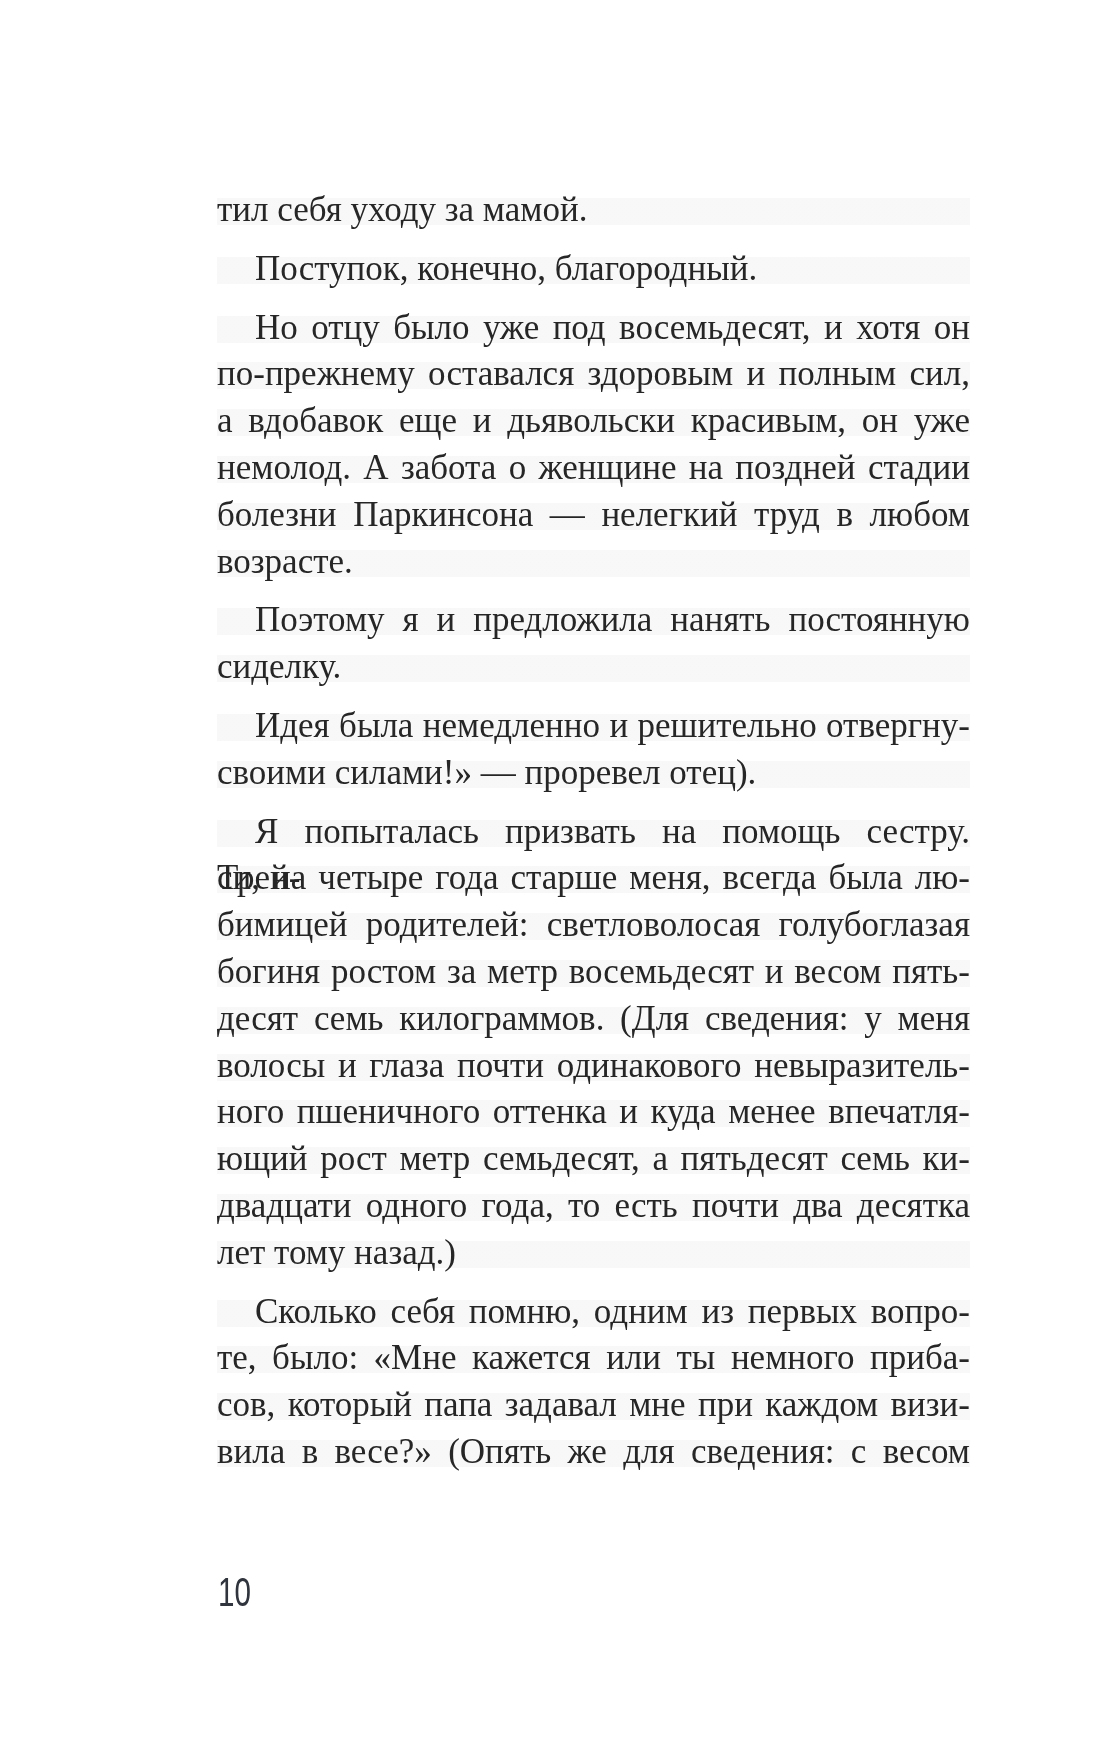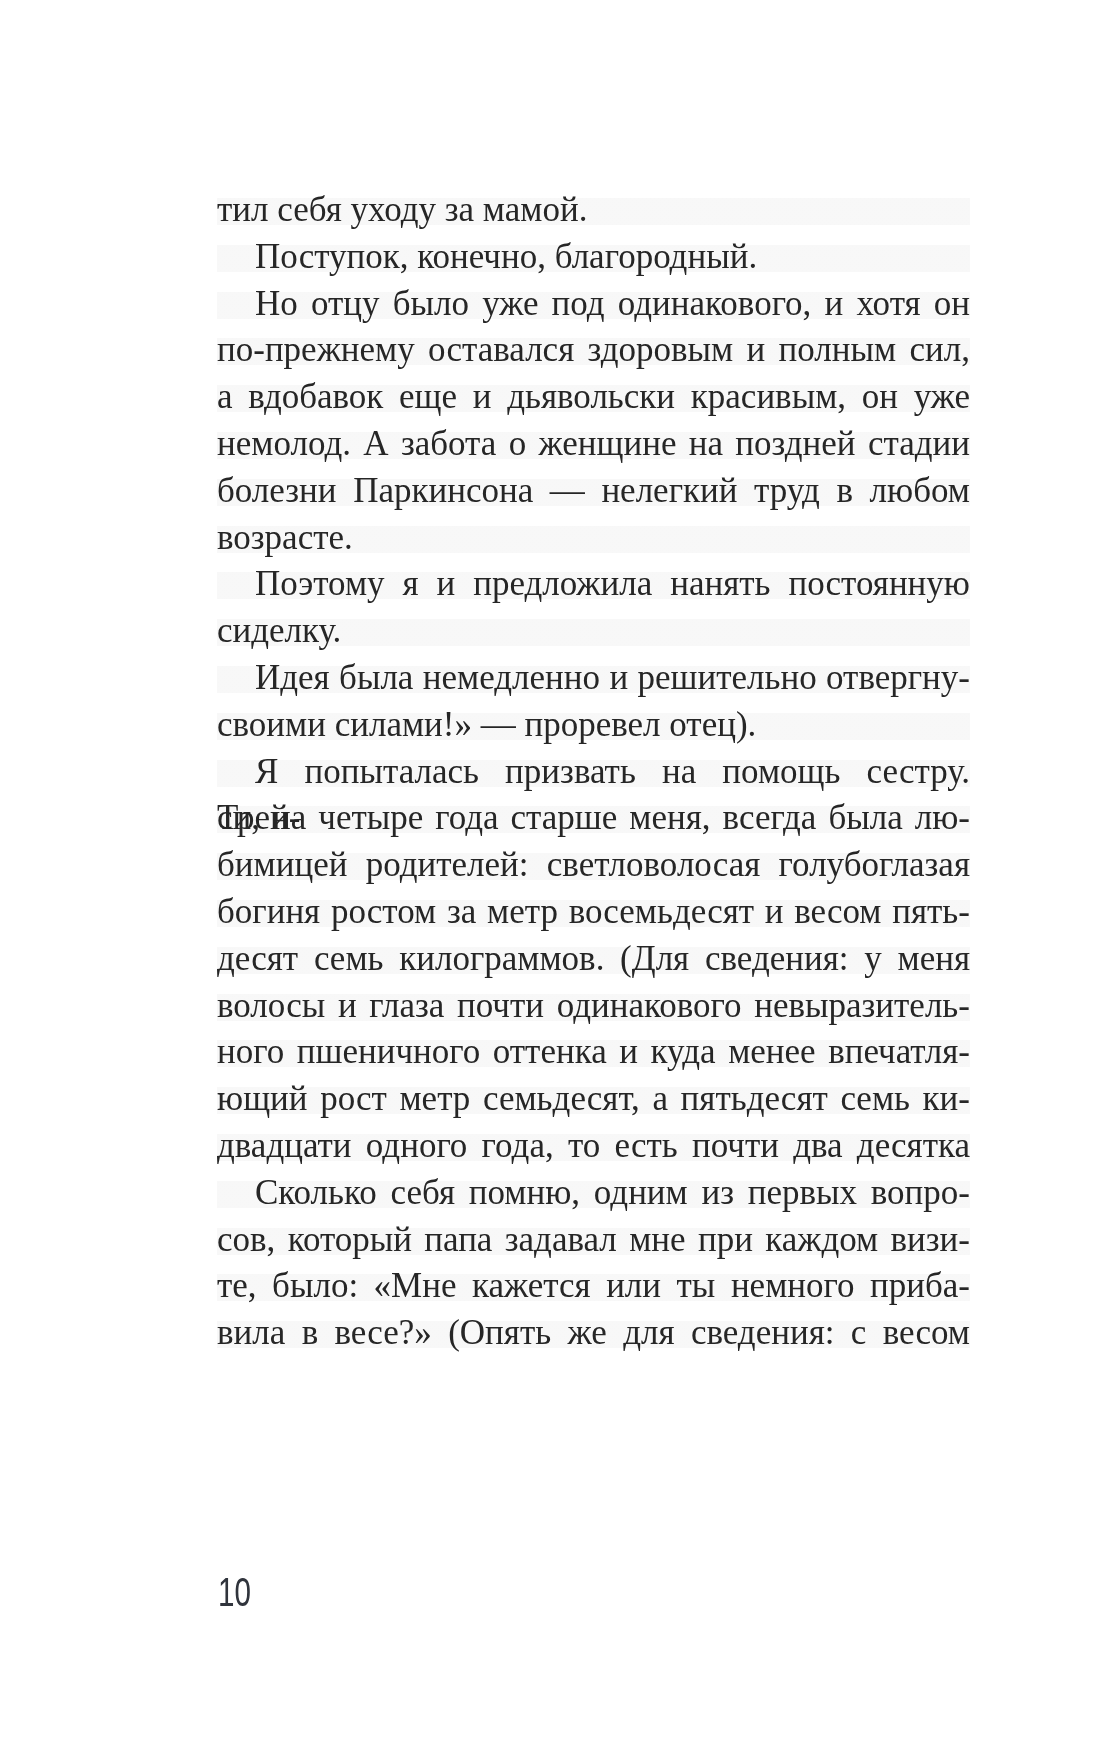--- a/index.html
+++ b/index.html
@@ -35,20 +35,21 @@
     text-align-last: justify;
     
     background: linear-gradient(to bottom,
       rgba(0,0,0,0) 11px,
       rgba(125,125,125,0.055) 11px,
       rgba(125,125,125,0.055) 38px,
       rgba(0,0,0,0) 38px);
   }
   .line.indent {
     text-indent: 38px;
+    margin-top: 12px;
   }
   .line.para-end {
     text-align: right;
     text-align-last: left;
   }
   .page-number {
     position: absolute;
     left: 218px;
     top: 1572px;
     font-family: "Liberation Sans", "DejaVu Sans", sans-serif;
@@ -59,38 +60,39 @@
     transform-origin: left center;
   }
 </style>
 </head>
 <body>
 
 <div class="page">
   <div class="text-block" id="text-block">
       <div class="line para-end">тил себя уходу за мамой.</div>
       <div class="line indent para-end">Поступок, конечно, благородный.</div>
-      <div class="line indent">Но отцу было уже под одинакового, и хотя он</div>
+      <div class="line indent">Но отцу было уже под восемьдесят, и хотя он</div>
       <div class="line">по-прежнему оставался здоровым и полным сил,</div>
       <div class="line">а вдобавок еще и дьявольски красивым, он уже</div>
       <div class="line">немолод. А забота о женщине на поздней стадии</div>
       <div class="line">болезни Паркинсона — нелегкий труд в любом</div>
       <div class="line para-end">возрасте.</div>
       <div class="line indent">Поэтому я и предложила нанять постоянную</div>
       <div class="line para-end">сиделку.</div>
       <div class="line indent">Идея была немедленно и решительно отвергну-</div>
       <div class="line para-end">своими силами!» — проревел отец).</div>
       <div class="line indent">Я попыталась призвать на помощь сестру. Трей-</div>
       <div class="line">си, на четыре года старше меня, всегда была лю-</div>
       <div class="line">бимицей родителей: светловолосая голубоглазая</div>
       <div class="line">богиня ростом за метр восемьдесят и весом пять-</div>
       <div class="line">десят семь килограммов. (Для сведения: у меня</div>
       <div class="line">волосы и глаза почти одинакового невыразитель-</div>
       <div class="line">ного пшеничного оттенка и куда менее впечатля-</div>
       <div class="line">ющий рост метр семьдесят, а пятьдесят семь ки-</div>
       <div class="line">двадцати одного года, то есть почти два десятка</div>
+      <div class="line para-end">лет тому назад.)</div>
       <div class="line indent">Сколько себя помню, одним из первых вопро-</div>
+      <div class="line">те, было: «Мне кажется или ты немного приба-</div>
       <div class="line">сов, который папа задавал мне при каждом визи-</div>
-      <div class="line">те, было: «Мне кажется или ты немного приба-</div>
       <div class="line">вила в весе?» (Опять же для сведения: с весом</div>
     </div>
   <div class="page-number">10</div>
 </div>
 
 </body></html>

